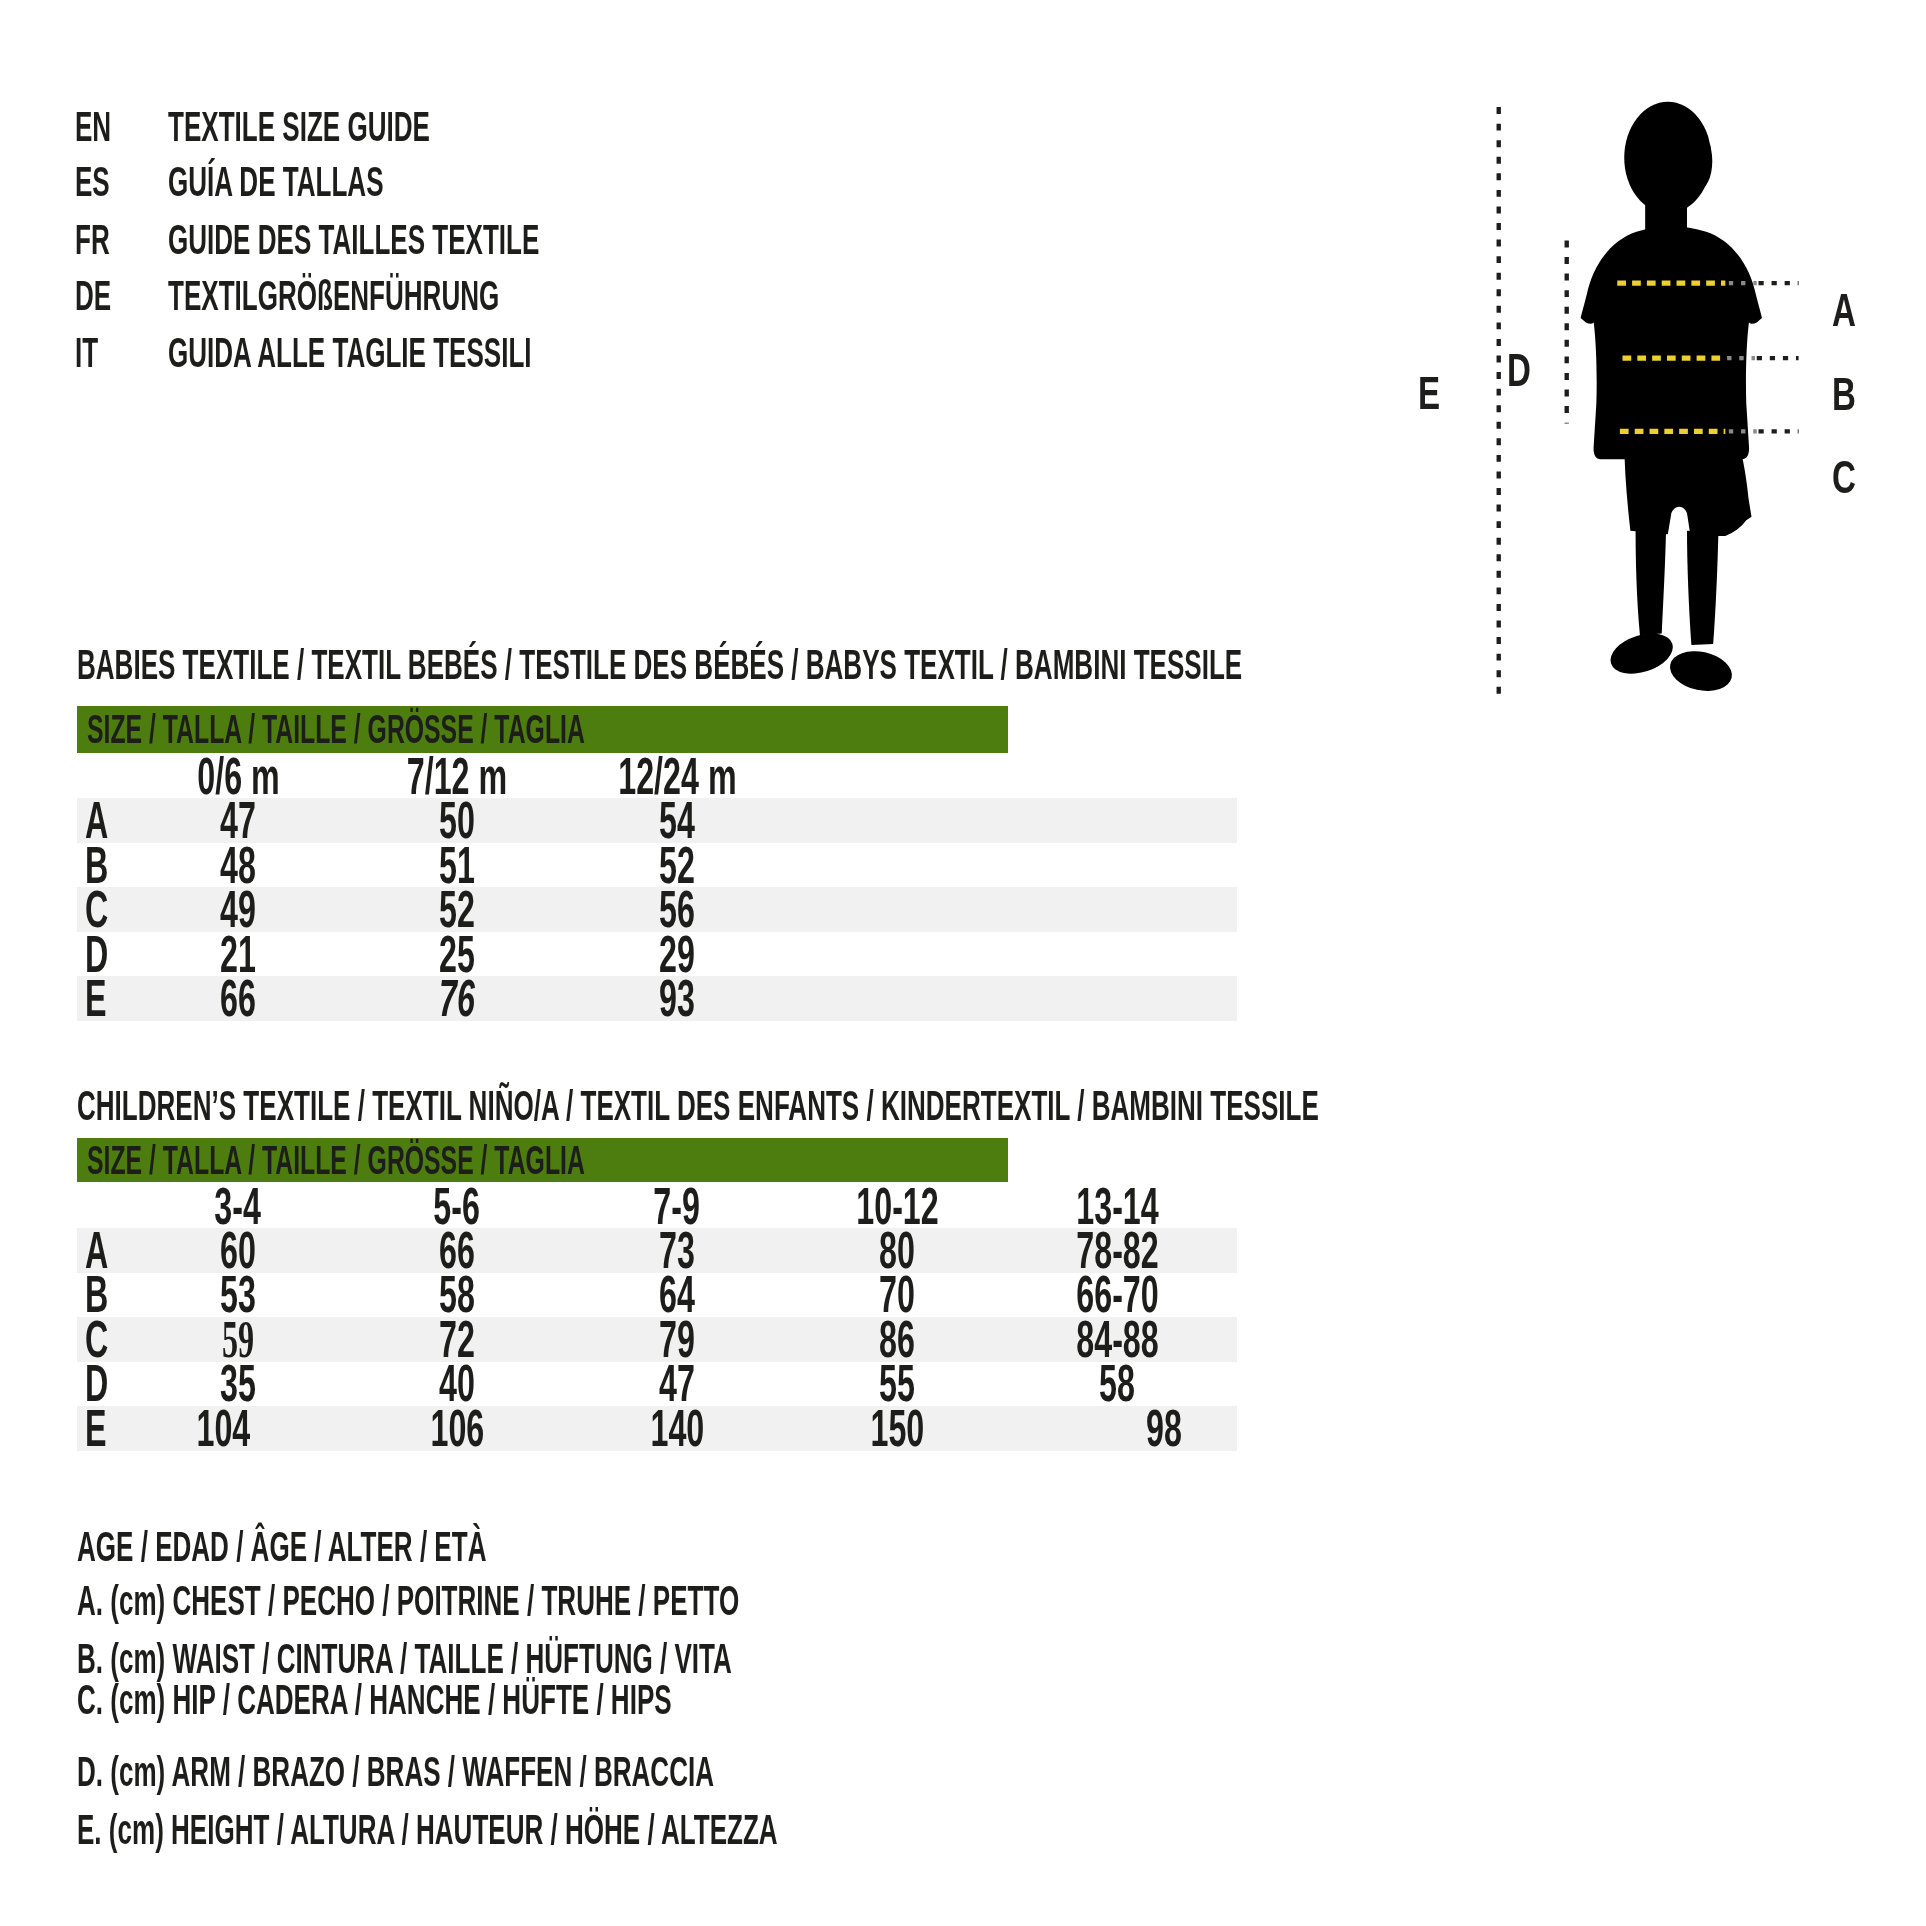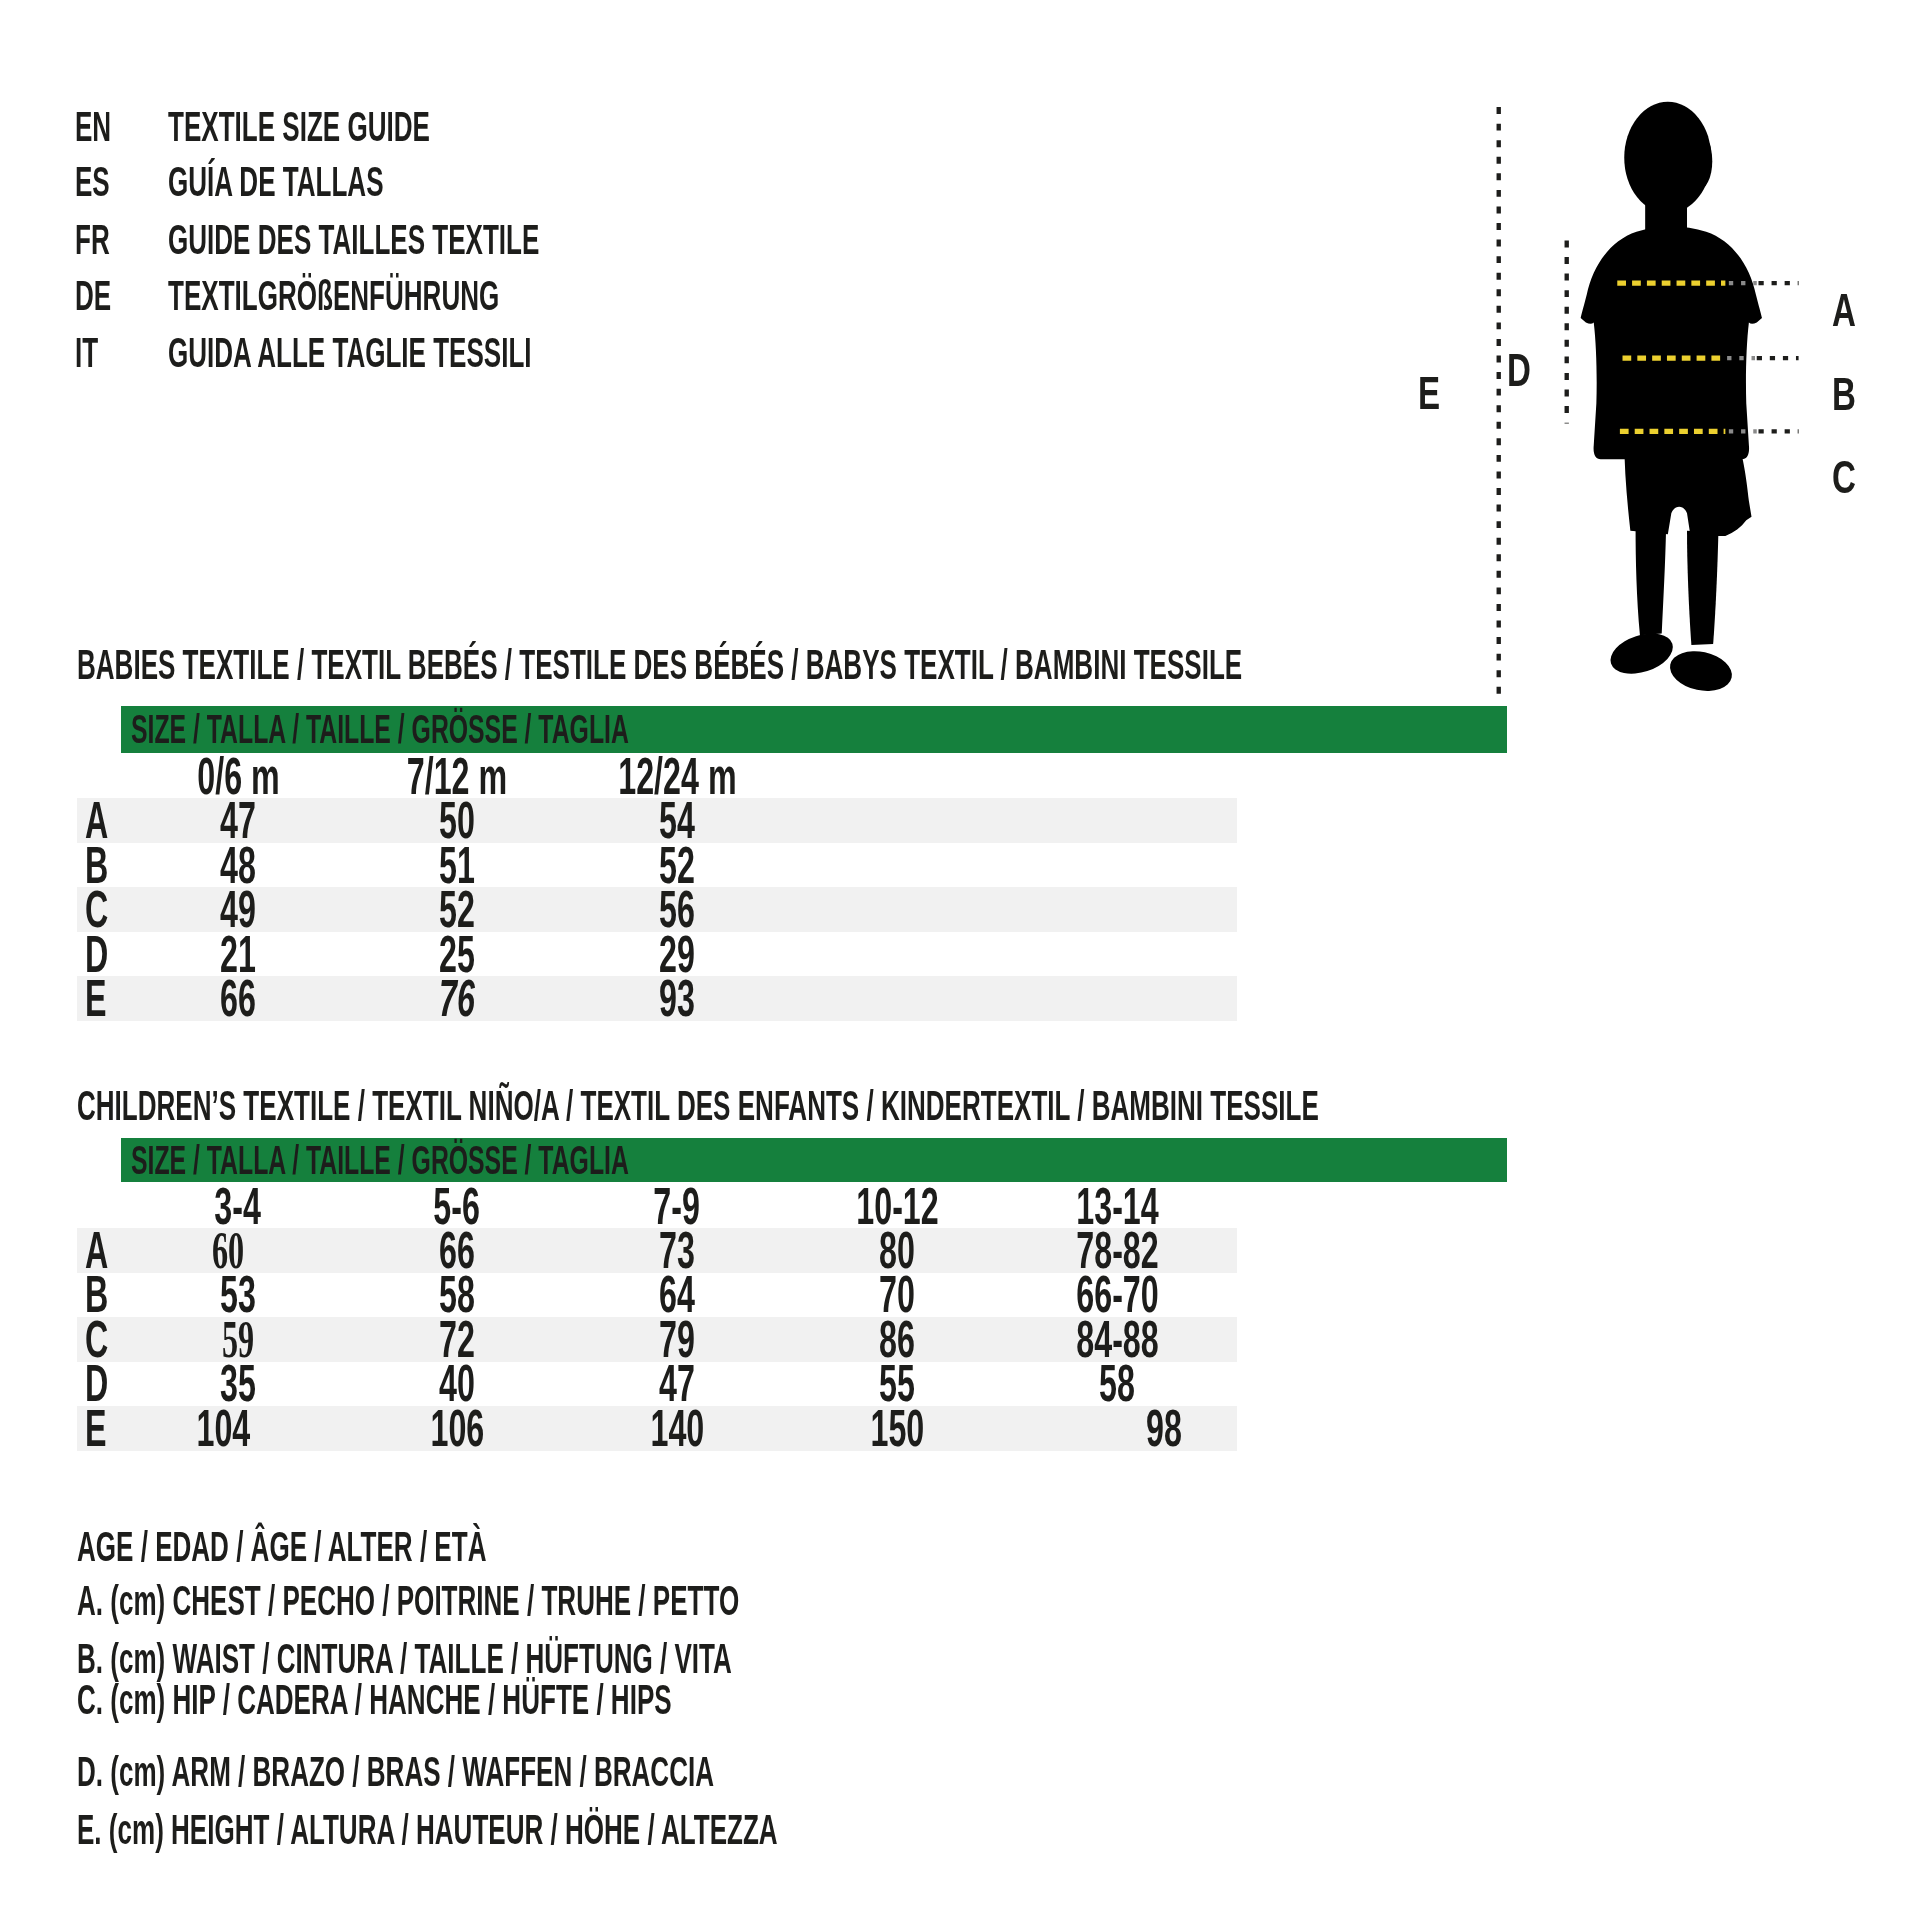--- a/index.html
+++ b/index.html
@@ -13,21 +13,21 @@
   .cond{display:inline-block;transform:scaleX(0.62);transform-origin:0 50%;white-space:nowrap;}
   .condc{display:inline-block;transform:scaleX(0.62);transform-origin:50% 50%;white-space:nowrap;}
   .condl{display:inline-block;transform:scaleX(0.72);transform-origin:0 50%;white-space:nowrap;}
 
   .lang-row{position:absolute;left:75px;font-size:42px;line-height:44px;}
   .lang-code{position:absolute;left:0;top:0;}
   .lang-label{position:absolute;left:93px;top:0;}
 
   .section-heading{position:absolute;left:77px;font-size:42px;line-height:44px;}
 
-  .size-bar{position:absolute;left:77px;width:1386px;background:#15803d;display:flex;align-items:center;font-size:40px;margin-left:44px;}
+  .size-bar{position:absolute;left:77px;width:931px;background:#4d7c0f;display:flex;align-items:center;font-size:40px;}
   .size-bar .cond{margin-left:10px;}
 
   .col-header-row,.data-row{position:absolute;left:77px;width:1160px;height:45px;font-size:52px;line-height:45px;}
   .data-row.striped{background:#f1f1f1;}
   .row-label{position:absolute;left:8px;top:0;}
   .cell{position:absolute;top:0;width:238px;text-align:center;}
 
   .legend-line{position:absolute;left:77px;font-size:42px;line-height:46px;}
 
   .fig-label{position:absolute;font-size:46px;line-height:46px;}
@@ -186,21 +186,21 @@
 <div class="col-header-row" style="top:1184px;height:44px;line-height:44px;">
   <span class="cell" style="left:42px;"><span class="condc">3-4</span></span>
   <span class="cell" style="left:261px;"><span class="condc">5-6</span></span>
   <span class="cell" style="left:481px;"><span class="condc">7-9</span></span>
   <span class="cell" style="left:701px;text-align:center;"><span class="condc">10-12</span></span>
   <span class="cell" style="left:921px;"><span class="condc">13-14</span></span>
 </div>
 
 <div class="data-row striped" style="top:1228px;">
   <span class="row-label"><span class="cond">A</span></span>
-  <span class="cell" style="left:32px;font-family:Liberation Serif, serif;"><span class="condc">60</span></span>
+  <span class="cell" style="left:42px;"><span class="condc">60</span></span>
   <span class="cell" style="left:261px;"><span class="condc">66</span></span>
   <span class="cell" style="left:481px;"><span class="condc">73</span></span>
   <span class="cell" style="left:701px;"><span class="condc">80</span></span>
   <span class="cell" style="left:921px;"><span class="condc">78-82</span></span>
 </div>
 <div class="data-row" style="top:1272px;">
   <span class="row-label"><span class="cond">B</span></span>
   <span class="cell" style="left:42px;"><span class="condc">53</span></span>
   <span class="cell" style="left:261px;"><span class="condc">58</span></span>
   <span class="cell" style="left:481px;"><span class="condc">64</span></span>

